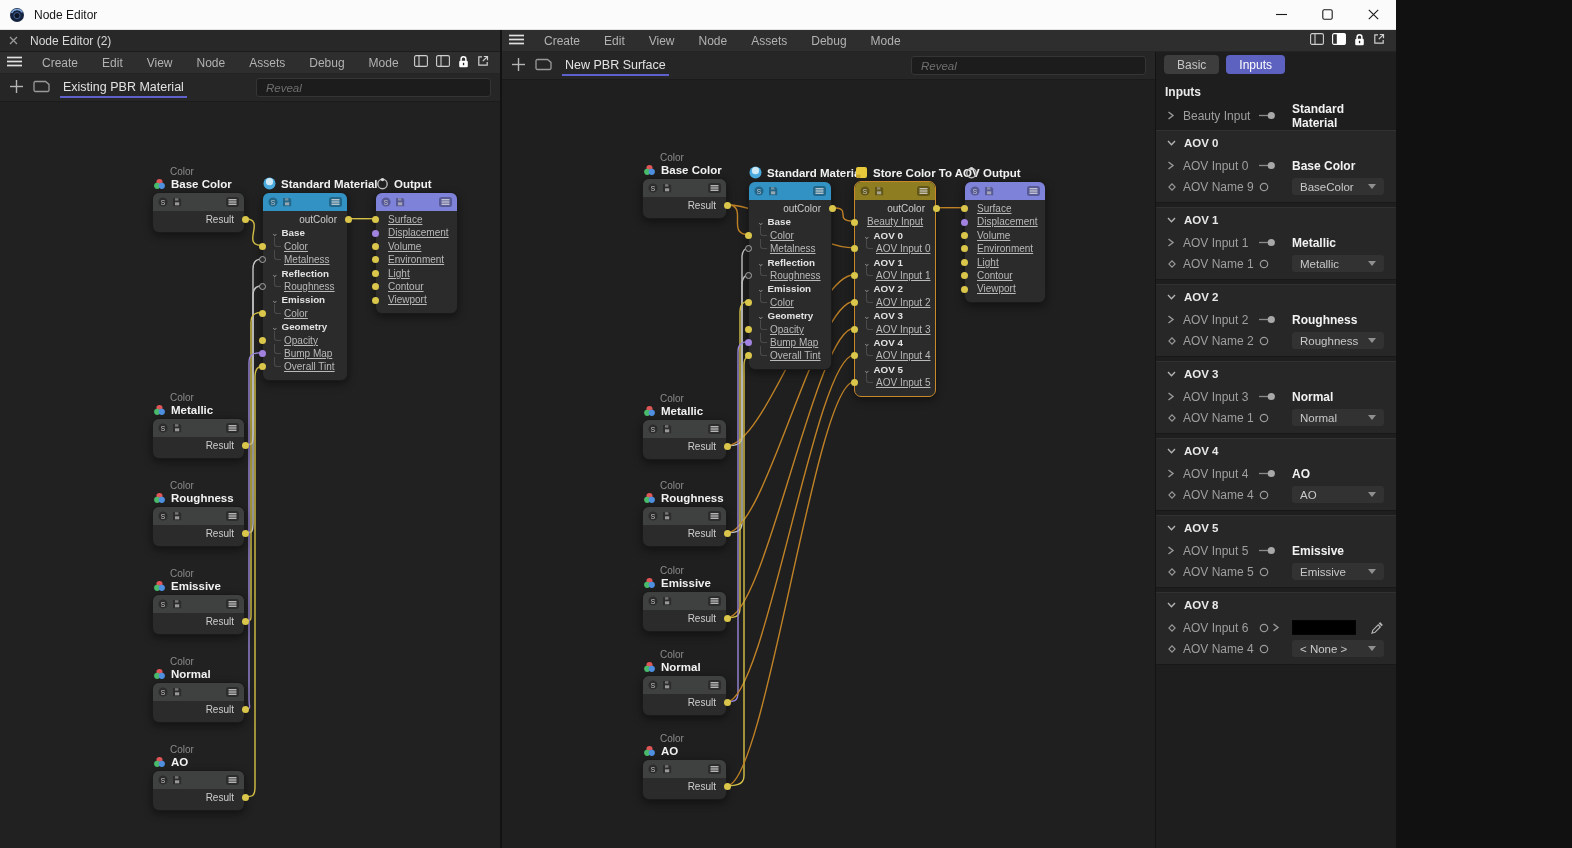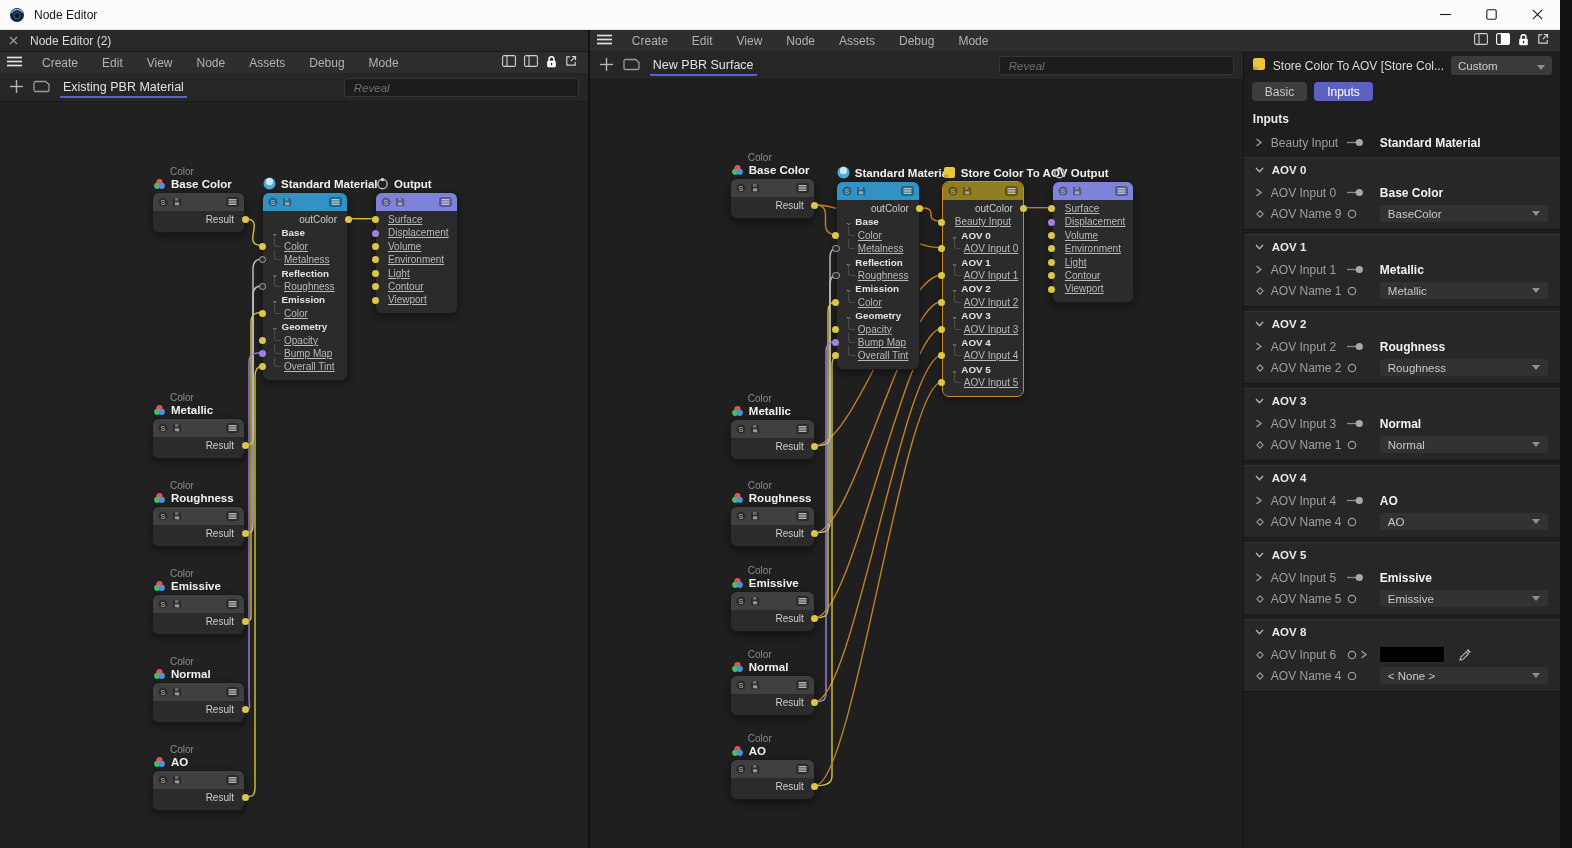--- a/index.html
+++ b/index.html
@@ -1,18 +1,18 @@
 <!DOCTYPE html>
 <html><head>
 <meta charset="utf-8">
 <style>
   * { margin:0; padding:0; box-sizing:border-box; }
   html,body { background:#111; }
   body { font-family:"Liberation Sans", sans-serif; }
-  .window { width:1560px; height:848px; background:#1f1f1f; overflow:hidden; position:relative; }
+  .window { width:1396px; height:848px; background:#1f1f1f; overflow:hidden; position:relative; }
 
   
   .titlebar { height:30px; background:#fbfbfb; display:flex; align-items:center; border-bottom:1px solid #e3e3e3; }
   .tb-appicon { margin-left:9px; display:flex; }
   .tb-title { margin-left:9px; font-size:12px; color:#151515; }
   .tb-controls { margin-left:auto; display:flex; height:100%; }
   .tb-btn { width:46px; height:100%; display:flex; align-items:center; justify-content:center; }
 
   
   .app { display:flex; height:818px; color:#c8c8c8; font-size:12px;justify-content:space-between; }
@@ -1057,33 +1057,20 @@
                   <div class="node-row row-in noindent">Environment<span class="dot in" style="background:#d9c64a"></span></div>
                   <div class="node-row row-in noindent">Light<span class="dot in" style="background:#d9c64a"></span></div>
                   <div class="node-row row-in noindent">Contour<span class="dot in" style="background:#d9c64a"></span></div>
                   <div class="node-row row-in noindent">Viewport<span class="dot in" style="background:#d9c64a"></span></div>
                 </div>
               </div>
             </div>
         </div>
 
         <div class="sidebar">
-          <div class="insp-header">
-            <span><svg width="14" height="14">
-                  <rect x="1" y="1" width="12" height="12" rx="2.5" fill="#e8c53a"></rect>
-                  <path d="M1 9.5 h4.5 V13 H3.5 A2.5 2.5 0 0 1 1 10.5 Z" fill="#c7a62c"></path>
-                </svg></span>
-            <span class="insp-title">Store Color To AOV [Store Col...</span>
-            <span class="insp-select">
-              <span>Custom</span>
-              <span class="caret"><svg width="8" height="5">
-                    <path d="M0 0 h8 l-4 5 z" fill="#8f8f8f"></path>
-                  </svg></span>
-            </span>
-          </div>
           <div class="insp-tabs" id="insp-tabs">
               <span class="itab">Basic</span>
               <span class="itab active">Inputs</span>
             </div>
           <div class="insp-label">Inputs</div>
           <div class="prop-row">
             <span class="col-exp">
                 <svg width="8" height="9">
                   <path d="M1.5 1 L6 4.5 L1.5 8" stroke="#9a9a9a" fill="none" stroke-width="1.4"></path>
                 </svg>

